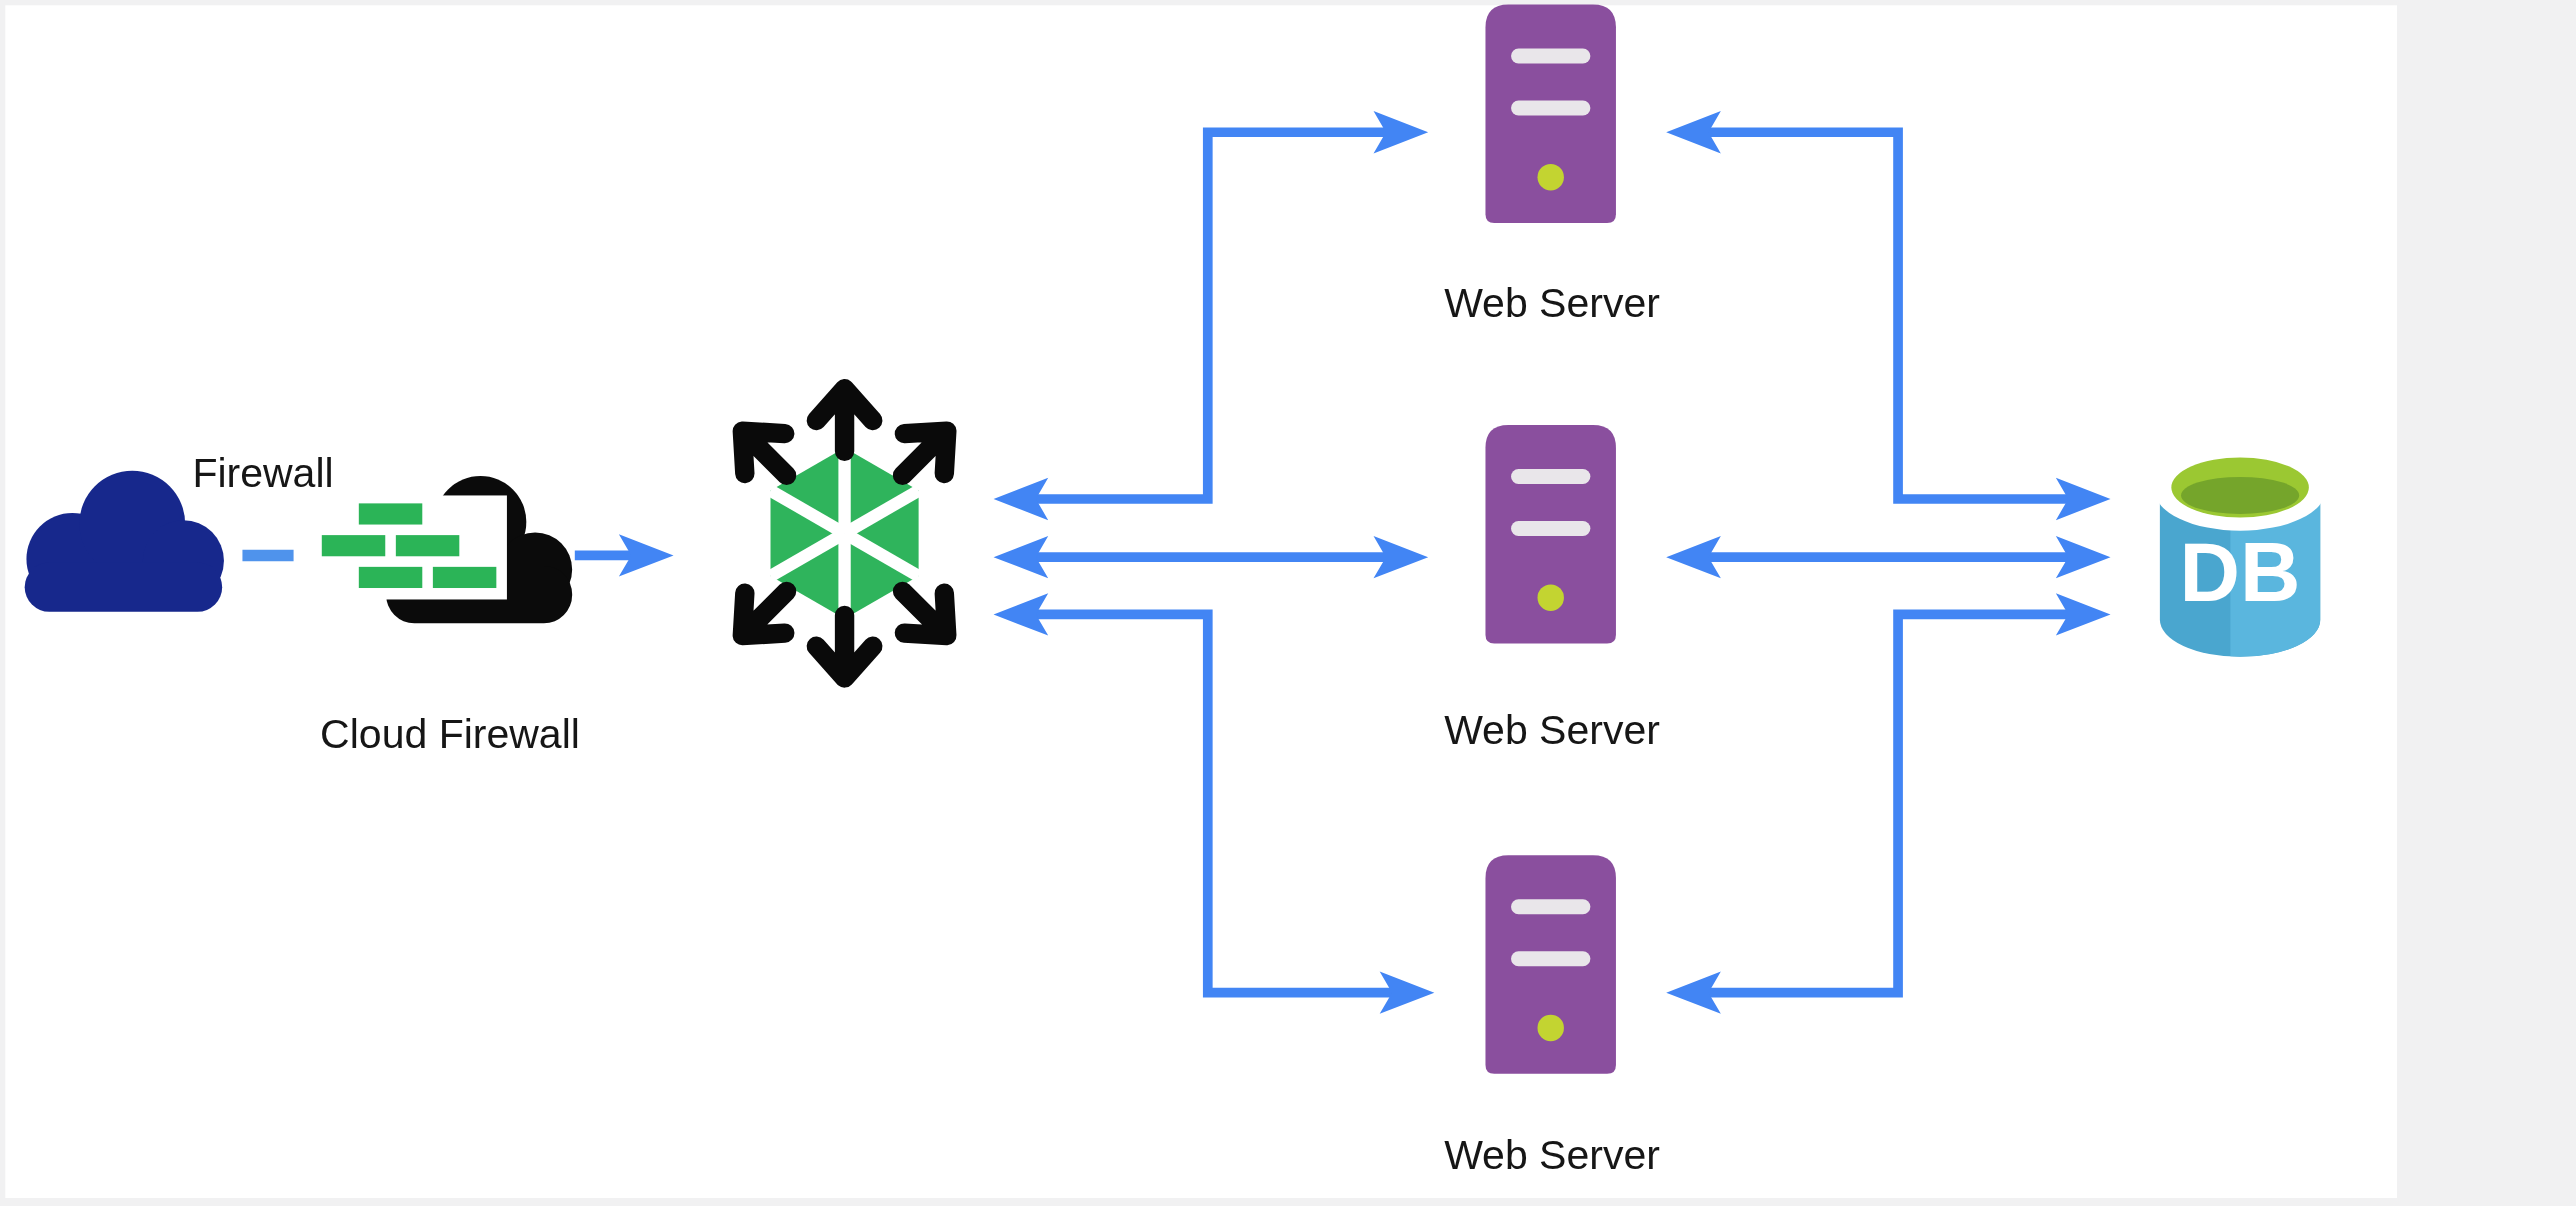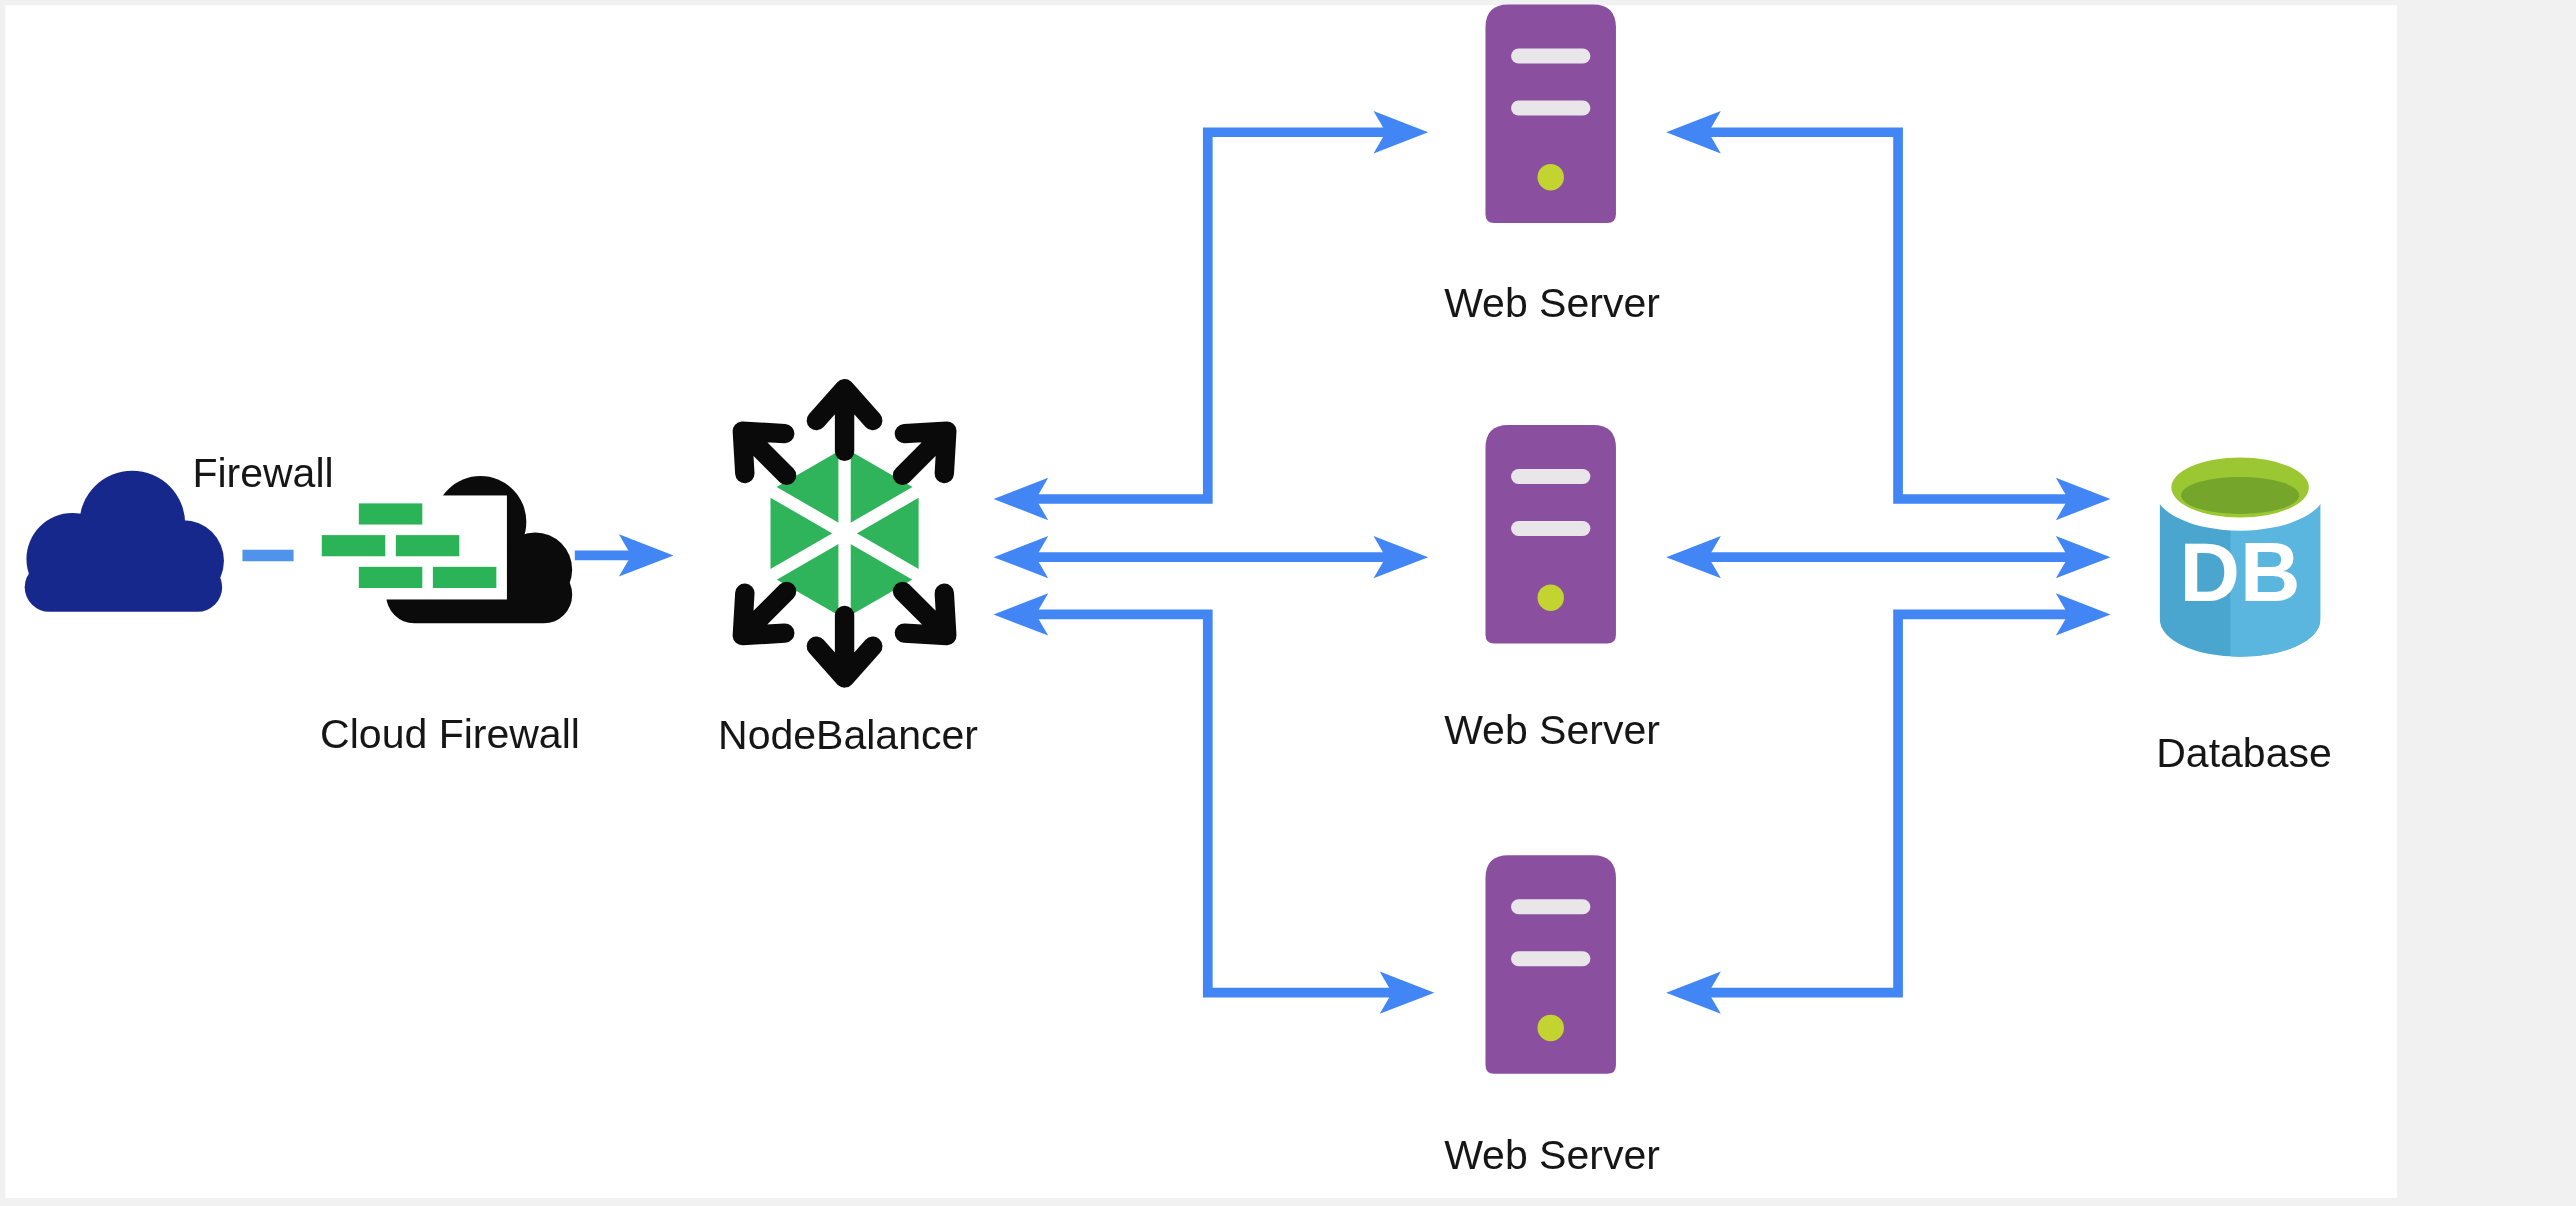--- a/index.html
+++ b/index.html
@@ -151,20 +151,18 @@
       <rect x="2530" y="510" width="102" height="240" fill="#5ab6de" clip-path="url(#dbclip)"></rect>
       <ellipse cx="2541" cy="556" rx="97" ry="46" fill="#ffffff"></ellipse>
       <ellipse cx="2541" cy="553" rx="78" ry="34" fill="#9bc832"></ellipse>
       <ellipse cx="2541" cy="562" rx="67" ry="21" fill="#75a52b"></ellipse>
       <text x="2541" y="682" text-anchor="middle" fill="#ffffff" font-family="Liberation Sans, sans-serif" font-weight="bold" font-size="95">DB</text>
     </g>
   </svg>
 
   <div class="node-label" style="left:263px;  top:450px;">Firewall</div>
   <div class="node-label" style="left:450px;  top:711px;">Cloud Firewall</div>
-  <div class="node-label" style="left:848px;  top:712px;">NodeBalancer</div>
   <div class="node-label" style="left:1552px; top:280px;">Web Server</div>
   <div class="node-label" style="left:1552px; top:707px;">Web Server</div>
   <div class="node-label" style="left:1552px; top:1132px;">Web Server</div>
-  <div class="node-label" style="left:2244px; top:730px;">Database</div>
 
 </div>
 
 
 </body></html>

